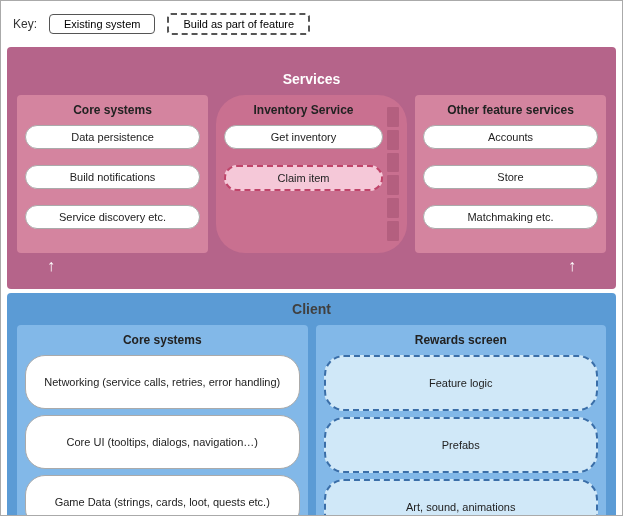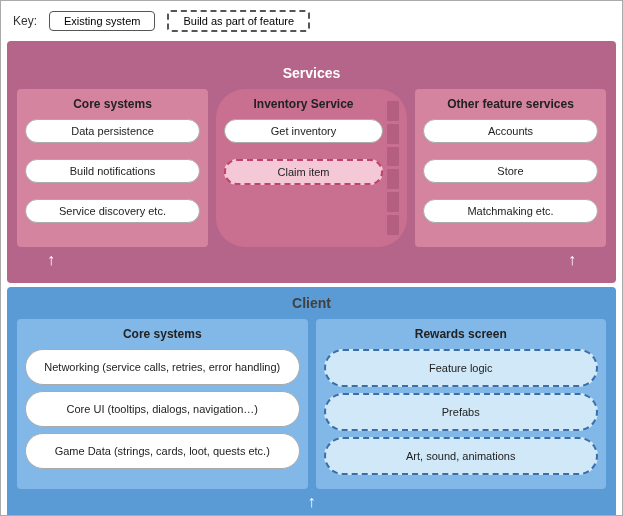--- a/index.html
+++ b/index.html
@@ -13,21 +13,21 @@
       overflow: hidden;
     }
 
     
     .key-row {
       display: flex;
       align-items: center;
       padding: 6px 12px;
       gap: 12px;
       background: #fff;
-      height: 40px;
+      height: 46px;
     }
     .key-label {
       font-size: 12px;
       color: #333;
     }
     .key-existing {
       border: 1.5px solid #555;
       border-radius: 4px;
       padding: 3px 14px;
       font-size: 11px;
@@ -138,21 +138,21 @@
       font-weight: bold;
       font-size: 12px;
       color: #222;
       margin-bottom: 8px;
     }
     .client-item-box {
       background: #fff;
       border: 1.5px solid #aaa;
       border-radius: 20px;
       text-align: center;
-      padding: 11px 8px;
+      padding: 20px 8px;
       margin-bottom: 6px;
       font-size: 11px;
       color: #222;
     }
     .client-item-box.dashed {
       border: 2px dashed #3a6ea8;
       background: #d0e8f8;
     }
 
     

